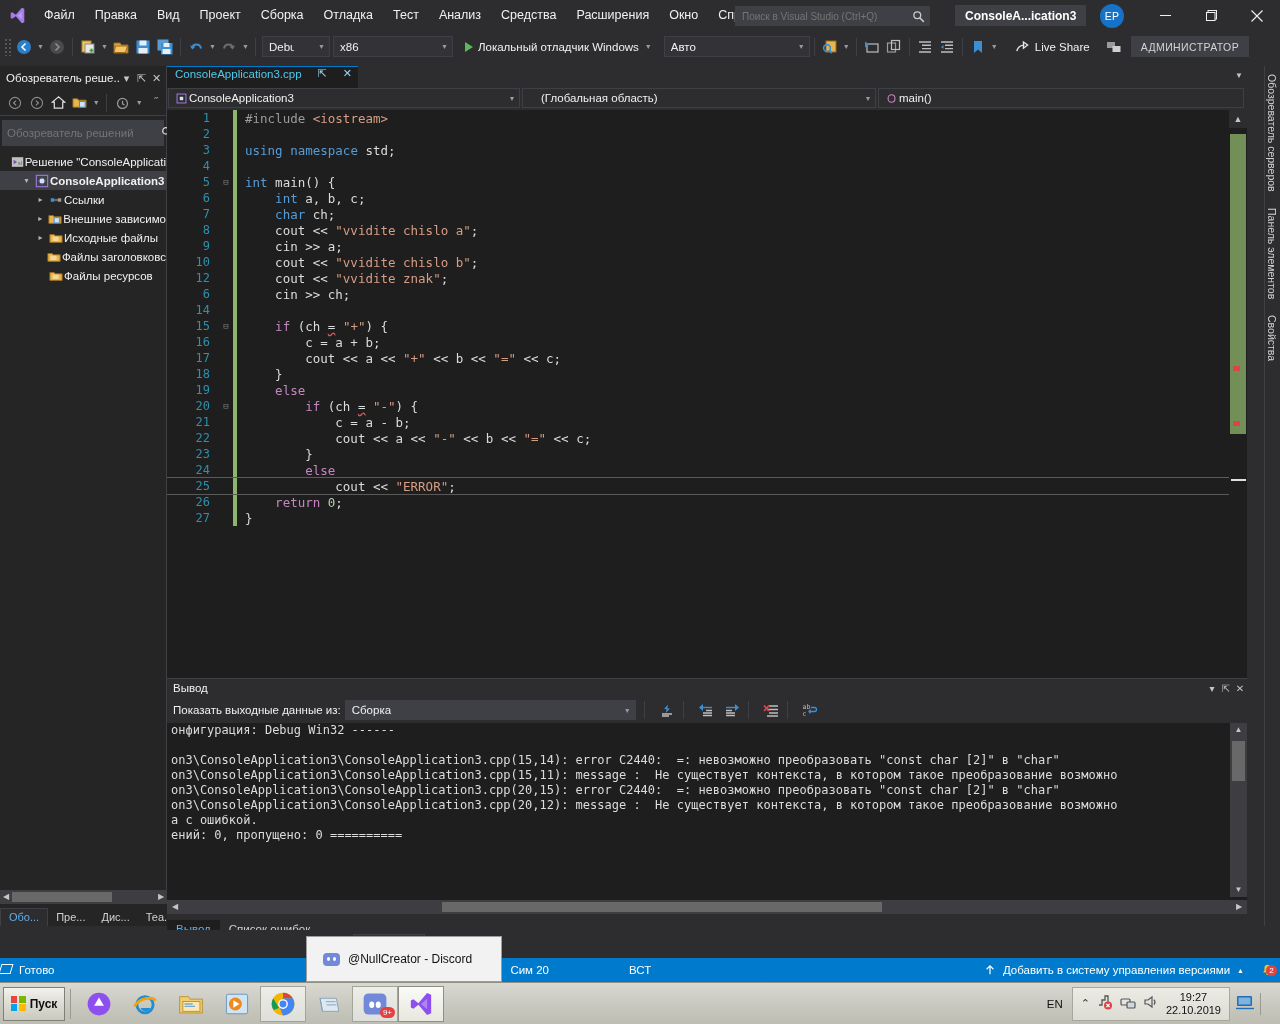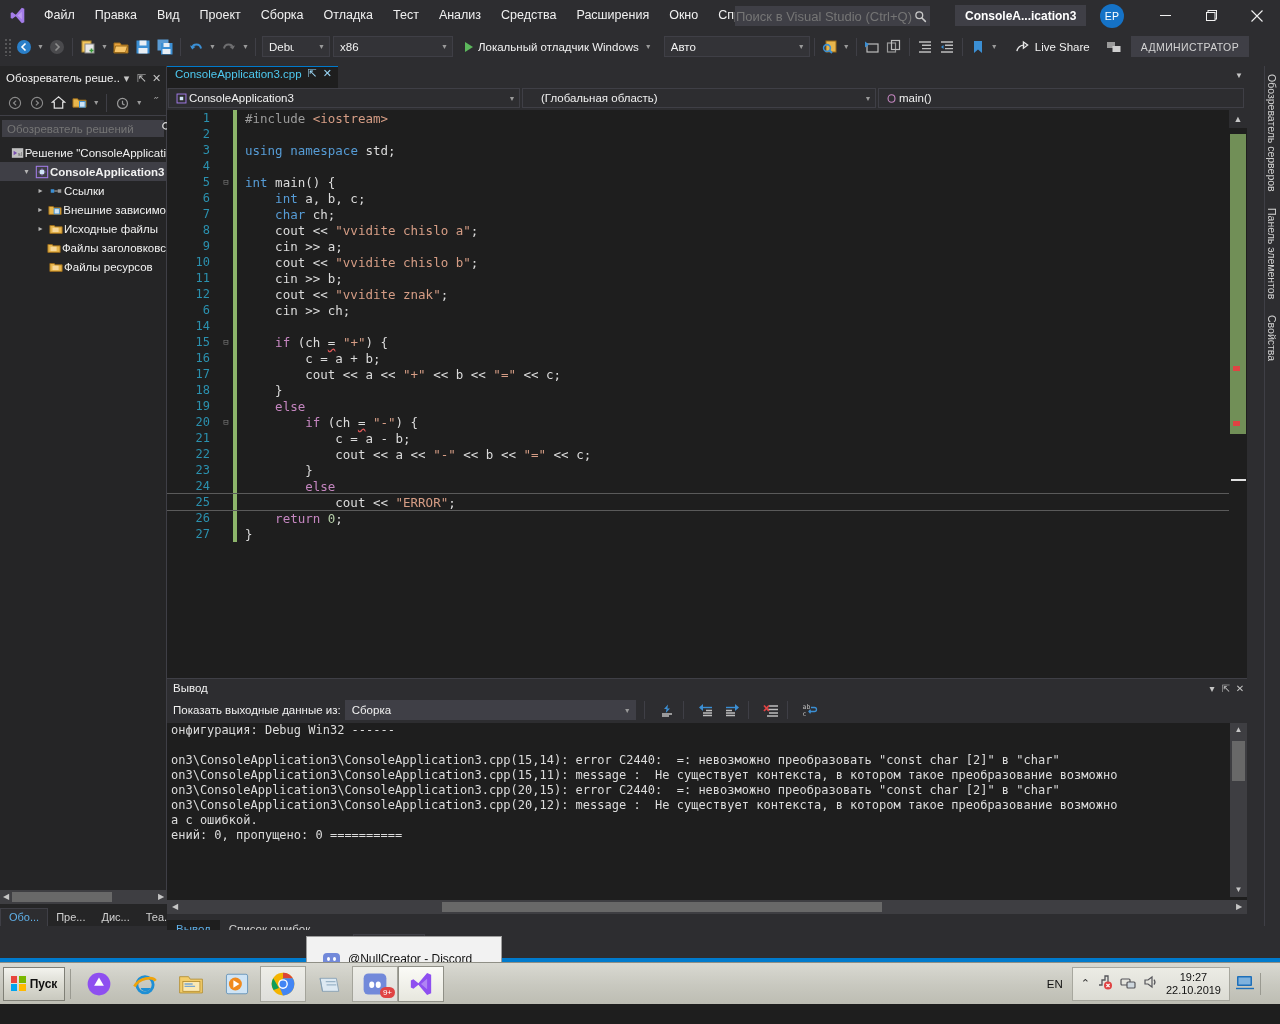--- a/index.html
+++ b/index.html
@@ -12,21 +12,21 @@
   }
   .vs { position:absolute; left:0; top:0; width:1280px; height:982px; background:#2d2d30; }
 
   
   .titlebar { position:absolute; left:0; top:0; width:1280px; height:31px; background:#2d2d30; display:flex; align-items:center; }
   .vslogo { width:34px; height:31px; display:flex; align-items:center; justify-content:center; }
   .vslogo svg { width:19px; height:19px; }
   .menu { display:flex; align-items:center; height:31px; }
   .menu .mi { padding:0 10px; height:31px; line-height:31px; color:#f1f1f1; font-size:12.5px; white-space:nowrap; }
   .qsearch { position:absolute; left:735px; top:6px; width:195px; height:20px; background:#3f3f46; border:1px solid #3f3f46; display:flex; align-items:center; }
-  .qsearch input { flex:1; background:transparent; border:0; outline:none; color:#c9c9c9; font-size:13px; font-family:"Liberation Sans",sans-serif; }
+  .qsearch input { flex:1; background:transparent; border:0; outline:none; color:#c9c9c9; font-size:10px; padding-left:6px; font-family:"Liberation Sans",sans-serif; }
   .qsearch .mag { width:22px; display:flex; align-items:center; justify-content:center; color:#c9c9c9; }
   .projname { position:absolute; left:955px; top:5px; height:21px; padding:0 10px; background:#3f3f46; color:#fff; font-weight:bold; font-size:12px; display:flex; align-items:center; }
   .avatar { position:absolute; left:1100px; top:4px; width:24px; height:24px; border-radius:50%; background:#1572c6; color:#fff; font-size:10.5px; display:flex; align-items:center; justify-content:center; letter-spacing:.3px;}
   .wbtns { position:absolute; right:0; top:0; height:31px; display:flex; }
   .wbtn { width:46px; height:31px; display:flex; align-items:center; justify-content:center; color:#f1f1f1; }
 
   
   .toolbar { position:absolute; left:0; top:31px; width:1280px; height:31px; background:#2d2d30; display:flex; align-items:center; padding-left:4px; }
   .tgrip { width:9px; height:18px; background:
      radial-gradient(circle at 2px 2px,#5a5a5c 1px, transparent 1.2px) 0 0/4px 4px; opacity:.9;}
@@ -42,42 +42,42 @@
   .adminbadge { margin-left:6px; height:21px; padding:0 10px; background:#3f3f46; color:#d4d4d4; font-size:10.5px; display:flex; align-items:center; letter-spacing:.4px;}
 
   
   .sol { position:absolute; left:0; top:66px; width:167px; height:860px; background:#252526; border-right:1px solid #3f3f46;}
   .sol-hdr { height:24px; display:flex; align-items:center; padding:0 2px 0 6px; color:#f1f1f1; font-size:11.5px;}
   .sol-hdr .t { flex:1; white-space:nowrap; overflow:hidden; }
   .sol-hdr .b { width:15px; text-align:center; color:#c5c5c5; font-size:11px;}
   .sol-tb { height:26px; display:flex; align-items:center; gap:1px; padding-left:5px; border-bottom:1px solid #3f3f46;}
   .sol-tb .i { width:21px;height:21px;display:flex;align-items:center;justify-content:center;color:#9a9a9a;}
   .sol-tb .i.on { color:#e6e6e6; }
-  .solsearch { height:17px; margin:4px 2px 2px 2px; background:#3f3f46; display:flex; align-items:center; }
+  .solsearch { height:26px; margin:4px 2px 2px 2px; background:#3f3f46; display:flex; align-items:center; }
   .solsearch input{flex:1;background:transparent;border:0;outline:none;color:#b5b5b5;font-size:11.5px;padding-left:5px;font-family:"Liberation Sans",sans-serif;}
   .solsearch .si{width:20px;text-align:center;color:#c5c5c5;}
   .tree { padding-top:4px; font-size:11.5px; }
   .trow { height:19px; display:flex; align-items:center; white-space:nowrap; overflow:hidden; }
   .trow.sel { background:#3f3f46; }
   .tw { width:13px; text-align:center; color:#b4b4b4; font-size:8px; }
   .tico { width:17px; display:flex; align-items:center; justify-content:center;}
   .tlbl { color:#f1f1f1; }
   .tlbl.bold { font-weight:bold; }
   .soltabs { position:absolute; left:0; bottom:0; width:167px; height:22px; display:flex; align-items:flex-end; background:#252526;}
   .soltab { padding:2px 8px 3px 8px; font-size:11px; color:#d0d0d0;}
   .soltab.on { background:#2d2d30; border:1px solid #3f3f46; border-bottom:none; color:#5fb0e8;}
   .solhscroll { position:absolute; left:0; bottom:22px; width:167px; height:14px; background:#3e3e42;}
   .solhscroll .th{position:absolute;left:12px;top:2px;width:100px;height:10px;background:#686868;}
   .solhscroll .a1,.solhscroll .a2{position:absolute;top:1px;width:12px;height:12px;color:#c5c5c5;font-size:8px;text-align:center;line-height:12px;}
   .solhscroll .a1{left:0;} .solhscroll .a2{right:0;}
 
   
   .edit { position:absolute; left:167px; top:66px; width:1080px; height:612px; background:#1e1e1e;}
   .tabstrip { height:22px; background:#2d2d30; display:flex; align-items:flex-end; position:relative;}
-  .doctab { display:flex; align-items:center; height:22px; padding:0 6px 8px 8px; background:#1e1e1e; border-top:1px solid #007acc; color:#4ec9f0; font-size:11.5px; gap:6px;}
+  .doctab { display:flex; align-items:center; height:22px; padding:0 6px 8px 8px; background:#1e1e1e; border-top:1px solid #007acc; color:#4ec9f0; font-size:11.5px; gap:16px;}
   .doctab .pin,.doctab .x { color:#9ad6f5; font-size:11px;}
   .tabstrip .right-caret{position:absolute;right:4px;top:5px;color:#c5c5c5;font-size:8px;}
   .navbar { height:22px; background:#2d2d30; display:flex; gap:2px; padding:0 1px;}
   .navcombo { height:20px; background:#2d2d30; border:1px solid #3f3f46; display:flex; align-items:center; color:#f1f1f1; font-size:11.5px; padding-left:4px;}
   .navcombo .nv{flex:1;white-space:nowrap;overflow:hidden;}
   .navcombo .nc{width:14px;text-align:center;color:#9a9a9a;font-size:7px;}
   .code { position:absolute; left:0; top:44px; width:1080px; height:568px; background:#1e1e1e; overflow:hidden; font-family:"DejaVu Sans Mono", monospace; font-size:12.5px;}
   .cline { height:16px; display:flex; align-items:center; white-space:pre; }
   .cline.cur { outline:1px solid #5a5a5a; }
   .ln { width:52px; text-align:right; padding-right:9px; color:#2b91af; font-size:12px; font-family:"DejaVu Sans Mono",monospace;}
@@ -136,21 +136,21 @@
   .rdock{position:absolute;right:0;top:66px;width:16px;height:860px;background:#2d2d30;border-left:1px solid #3f3f46;}
   .rtab{writing-mode:vertical-rl;text-orientation:mixed;font-size:10.5px;color:#d0d0d0;padding:8px 1px;white-space:nowrap;}
 
   
   .dctip{position:absolute;left:306px;top:936px;width:196px;height:46px;background:#f2f2f2;border:1px solid #9d9d9d;display:flex;align-items:center;gap:8px;padding-left:16px;color:#111;font-size:12px;}
   .dcicon{width:17px;height:13px;border-radius:4px;background:#7289da;position:relative;}
   .dcicon:before,.dcicon:after{content:"";position:absolute;top:4px;width:3.2px;height:4.2px;border-radius:50%;background:#fff;}
   .dcicon:before{left:3.6px;} .dcicon:after{right:3.6px;}
 
   
-  .taskbar{position:absolute;left:0;top:962px;width:1280px;height:42px;background:linear-gradient(#d9d9d2,#c8c8bf 55%,#bdbdb3);border-top:1px solid #8f8f86;display:flex;align-items:center;}
+  .taskbar{position:absolute;left:0;top:982px;width:1280px;height:42px;background:linear-gradient(#d9d9d2,#c8c8bf 55%,#bdbdb3);border-top:1px solid #8f8f86;display:flex;align-items:center;}
   .startbtn{margin-left:3px;width:62px;height:34px;background:linear-gradient(#f3f3ee,#dcdcd3 50%,#c9c9bf);border:1px solid #7f7f76;display:flex;align-items:center;justify-content:center;gap:4px;font-size:12px;font-weight:bold;color:#111;}
   .winflag{width:15px;height:15px;display:grid;grid-template-columns:1fr 1fr;grid-template-rows:1fr 1fr;gap:1.5px;}
   .winflag i{display:block;}
   .tbsep{width:1px;height:30px;background:#9a9a91;margin:0 5px;}
   .tbapp{width:46px;height:36px;display:flex;align-items:center;justify-content:center;position:relative;}
   .tbapp.active{background:linear-gradient(#fbfbf7,#e7e7de);border:1px solid #8f8f86;}
   .tbapp.running{background:linear-gradient(#eeeee8,#dededa);border:1px solid #a4a49b;}
   .tray{margin-left:auto;height:36px;display:flex;align-items:center;padding-right:6px;}
   .traybox{height:34px;display:flex;align-items:center;gap:7px;padding:0 8px;border:1px solid #a7a79e;background:linear-gradient(#ececE5,#dcdcd4);}
   .clock{font-size:11px;color:#111;text-align:center;line-height:13px;}
@@ -527,21 +527,20 @@
       <div class="cline"><span class="ln">1</span><span class="glyph"></span><span class="chg green"></span><span class="txt"><span class="pp">#include</span> <span class="inc">&lt;iostream&gt;</span></span></div>
       <div class="cline"><span class="ln">2</span><span class="glyph"></span><span class="chg green"></span><span class="txt"></span></div>
       <div class="cline"><span class="ln">3</span><span class="glyph"></span><span class="chg green"></span><span class="txt"><span class="kw">using</span> <span class="kw">namespace</span> std;</span></div>
       <div class="cline"><span class="ln">4</span><span class="glyph"></span><span class="chg green"></span><span class="txt"></span></div>
       <div class="cline"><span class="ln">5</span><span class="glyph">⊟</span><span class="chg green"></span><span class="txt"><span class="kw">int</span> main() {</span></div>
       <div class="cline"><span class="ln">6</span><span class="glyph"></span><span class="chg green"></span><span class="txt">    <span class="kw">int</span> a, b, c;</span></div>
       <div class="cline"><span class="ln">7</span><span class="glyph"></span><span class="chg green"></span><span class="txt">    <span class="kw">char</span> ch;</span></div>
       <div class="cline"><span class="ln">8</span><span class="glyph"></span><span class="chg green"></span><span class="txt">    cout &lt;&lt; <span class="str">"vvidite chislo a"</span>;</span></div>
       <div class="cline"><span class="ln">9</span><span class="glyph"></span><span class="chg green"></span><span class="txt">    cin &gt;&gt; a;</span></div>
       <div class="cline"><span class="ln">10</span><span class="glyph"></span><span class="chg green"></span><span class="txt">    cout &lt;&lt; <span class="str">"vvidite chislo b"</span>;</span></div>
-      <div class="cline"><span class="ln">11</span><span class="glyph"></span><span class="chg green"></span><span class="txt">    cin &gt;&gt; b;</span></div>
       <div class="cline"><span class="ln">12</span><span class="glyph"></span><span class="chg green"></span><span class="txt">    cout &lt;&lt; <span class="str">"vvidite znak"</span>;</span></div>
       <div class="cline"><span class="ln">6</span><span class="glyph"></span><span class="chg green"></span><span class="txt">    cin &gt;&gt; ch;</span></div>
       <div class="cline"><span class="ln">14</span><span class="glyph"></span><span class="chg green"></span><span class="txt"></span></div>
       <div class="cline"><span class="ln">15</span><span class="glyph">⊟</span><span class="chg green"></span><span class="txt">    <span class="kw2">if</span> (ch <span class="err">=</span> <span class="str">"+"</span>) {</span></div>
       <div class="cline"><span class="ln">16</span><span class="glyph"></span><span class="chg green"></span><span class="txt">        c = a + b;</span></div>
       <div class="cline"><span class="ln">17</span><span class="glyph"></span><span class="chg green"></span><span class="txt">        cout &lt;&lt; a &lt;&lt; <span class="str">"+"</span> &lt;&lt; b &lt;&lt; <span class="str">"="</span> &lt;&lt; c;</span></div>
       <div class="cline"><span class="ln">18</span><span class="glyph"></span><span class="chg green"></span><span class="txt">    }</span></div>
       <div class="cline"><span class="ln">19</span><span class="glyph"></span><span class="chg green"></span><span class="txt">    <span class="kw2">else</span></span></div>
       <div class="cline"><span class="ln">20</span><span class="glyph">⊟</span><span class="chg green"></span><span class="txt">        <span class="kw2">if</span> (ch <span class="err">=</span> <span class="str">"-"</span>) {</span></div>
       <div class="cline"><span class="ln">21</span><span class="glyph"></span><span class="chg green"></span><span class="txt">            c = a - b;</span></div>

